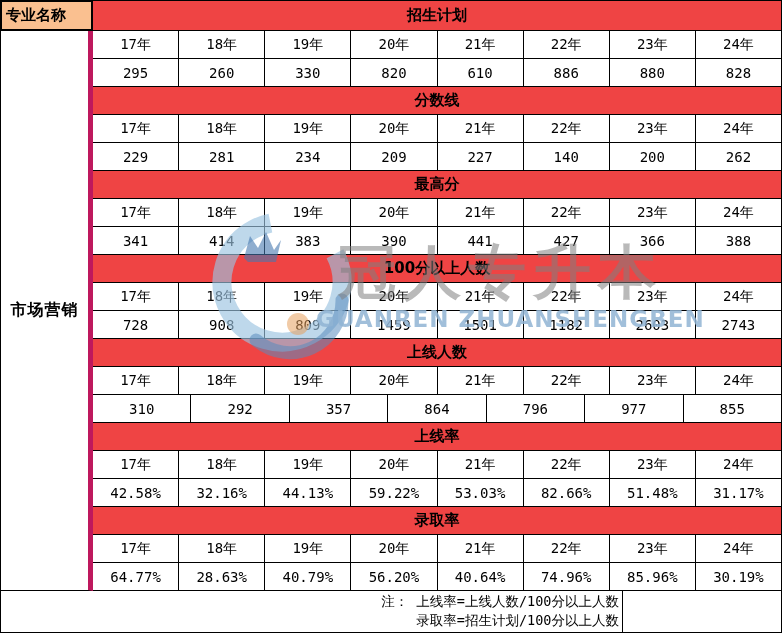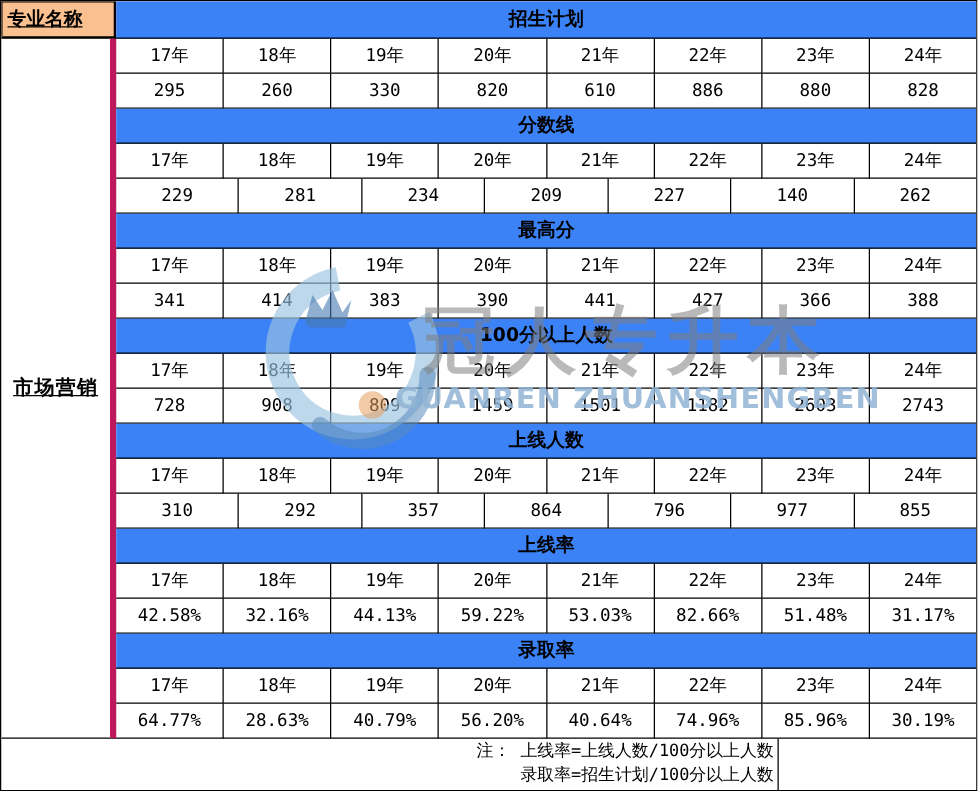--- a/index.html
+++ b/index.html
@@ -6,39 +6,39 @@
   .sheet{
     position:relative;
     width:782px;height:633px;
     box-sizing:border-box;
     border:1px solid #000;
     font-family:"DejaVu Sans","Liberation Sans",sans-serif;
     color:#000;background:#fff;
     overflow:hidden;
   }
   .main{display:flex;height:590px;}
-  .leftcol{width:92px;display:flex;flex-direction:column;text-decoration:underline;}
+  .leftcol{width:92px;display:flex;flex-direction:column;}
   .corner{
     height:30px;box-sizing:border-box;
     background:#FAC090;
     border-right:2px solid #000;border-bottom:2px solid #000;
     box-shadow:inset 1px 1px 0 #000;
     display:flex;align-items:center;justify-content:flex-start;
     font-weight:bold;font-size:15px;padding-left:5px;
   }
   .major{
     flex:1;box-sizing:border-box;
     border-right:5px solid #be185d;border-bottom:1px solid #000;
     display:flex;align-items:center;justify-content:center;
     font-weight:bold;font-size:16px;letter-spacing:1px;
   }
   .rightcol{flex:1;display:flex;flex-direction:column;}
   .band{
     height:28px;box-sizing:border-box;
-    background:#3b82f6;border-bottom:1px solid #000;
+    background:#ef4444;border-bottom:1px solid #000;
     display:flex;align-items:center;justify-content:center;
     font-weight:bold;font-size:15px;
   }
   .band.first{height:30px;}
   .r{display:flex;height:28px;}
   .c{
     flex:1;box-sizing:border-box;
     border-right:1px solid #000;border-bottom:1px solid #000;
     display:flex;align-items:center;justify-content:center;
     font-size:14px;
@@ -114,20 +114,21 @@
         <div class="c">23年</div>
         <div class="c">24年</div>
       </div>
       <div class="r">
         <div class="c">229</div>
         <div class="c">281</div>
         <div class="c">234</div>
         <div class="c">209</div>
         <div class="c">227</div>
         <div class="c">140</div>
+        <div class="c">200</div>
         <div class="c">262</div>
       </div>
 
       <div class="band">最高分</div>
       <div class="r">
         <div class="c">17年</div>
         <div class="c">18年</div>
         <div class="c">19年</div>
         <div class="c">20年</div>
         <div class="c">21年</div>

